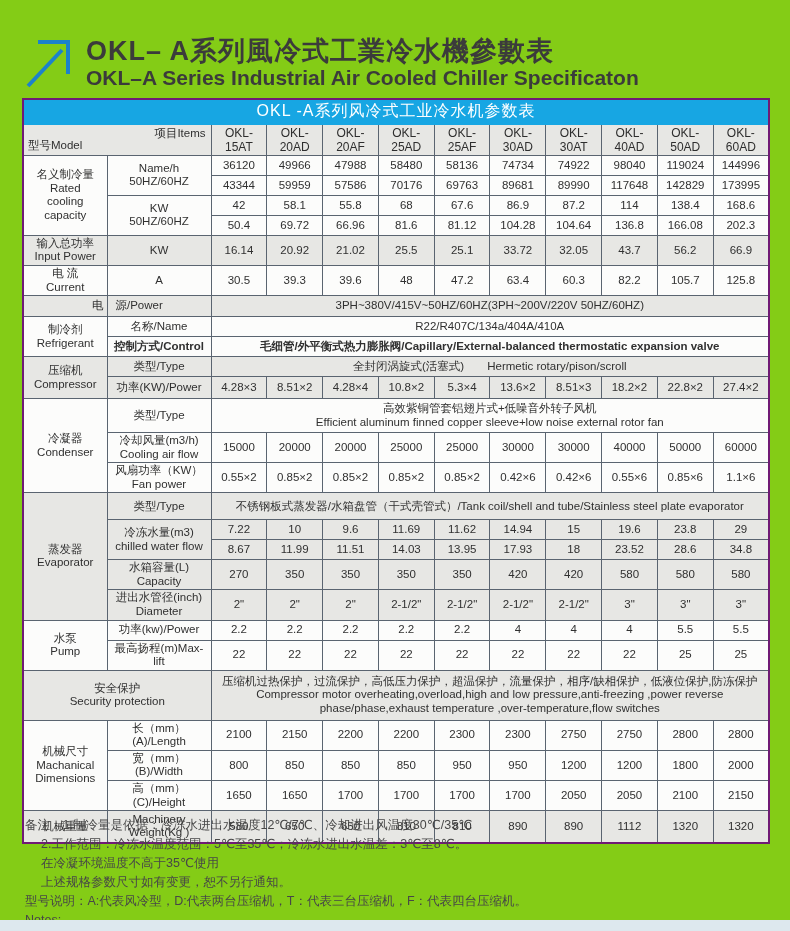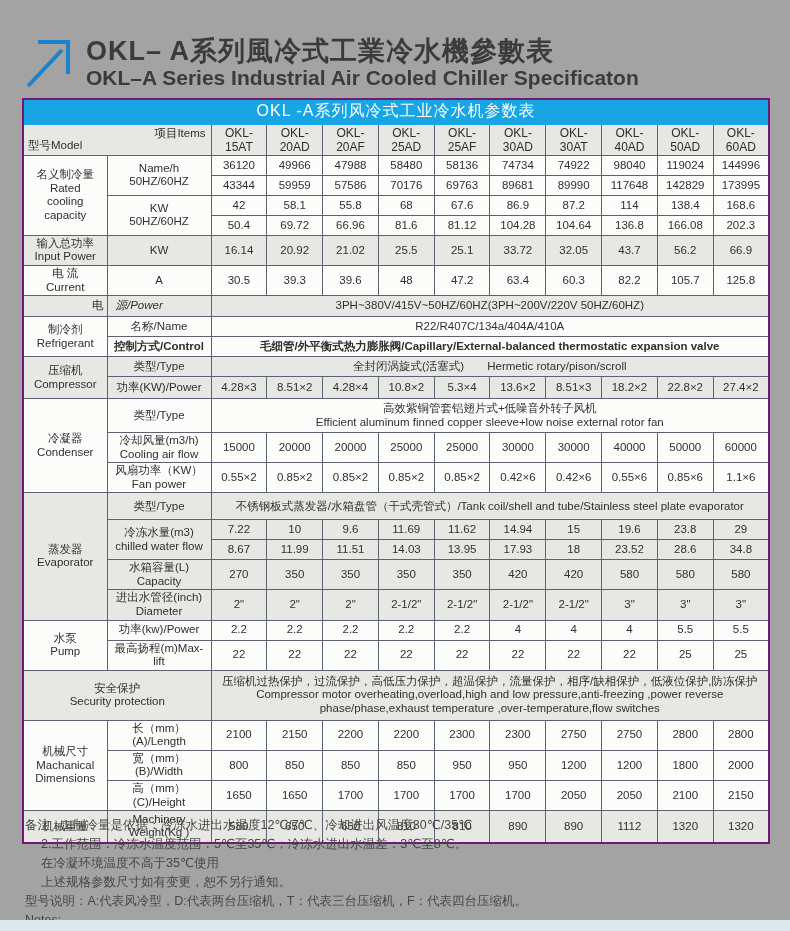--- a/index.html
+++ b/index.html
@@ -1,18 +1,18 @@
 <!DOCTYPE html>
 <html><head>
 <meta charset="utf-8">
 <style>
   * { margin:0; padding:0; box-sizing:border-box; }
   html,body { width:790px; height:931px; background:#ffffff;
     font-family:"Liberation Sans","DejaVu Sans",sans-serif; color:#3a3a3a; }
-  #page { position:relative; width:790px; height:931px; overflow:hidden; background:#a3a3a3; }
+  #page { position:relative; width:790px; height:931px; overflow:hidden; background:#84cc16; }
 
   
   #hdr { position:absolute; left:22px; top:30px; display:flex; align-items:flex-start; }
   #logo { width:52px; height:62px; margin-right:12px; }
   #titles { padding-top:6px; }
   .t-zh { font-size:27px; font-weight:600; letter-spacing:1px; color:#3b3b3b; line-height:30px; }
   .t-en { font-size:21px; font-weight:700; color:#3b3b3b; margin-top:0; }
 
   
   #tblwrap { position:absolute; left:22px; top:98px; width:746px; }
@@ -29,21 +29,21 @@
   td.corner { padding:0;
     background-image:linear-gradient(to bottom right,
       transparent calc(50% - 0.7px), #5a6470 calc(50% - 0.7px),
       #5a6470 calc(50% + 0.7px), transparent calc(50% + 0.7px)); }
   td.corner div:first-child { position:absolute; left:4px; bottom:2px; font-size:11.5px; }
   td.corner div:last-child  { position:absolute; right:5px; top:2px;  font-size:11.5px; }
   td.lab { font-size:11.5px; }
   td.item { font-size:11.5px; }
   td.span { font-size:11.5px; }
   td.ar { text-align:right; padding-right:3px; }
-  td.al { text-align:left; padding-left:8px;font-style:italic; }
+  td.al { text-align:left; padding-left:8px; }
 
   
   #notes { position:absolute; left:25px; top:816px; font-size:12.5px; color:#474747;
            line-height:19px; }
   #notes .ind { padding-left:16px; }
 
   #footstrip { position:absolute; left:0; bottom:0; width:790px; height:11px;
                background:#dde8ee; }
 </style>
 </head>

